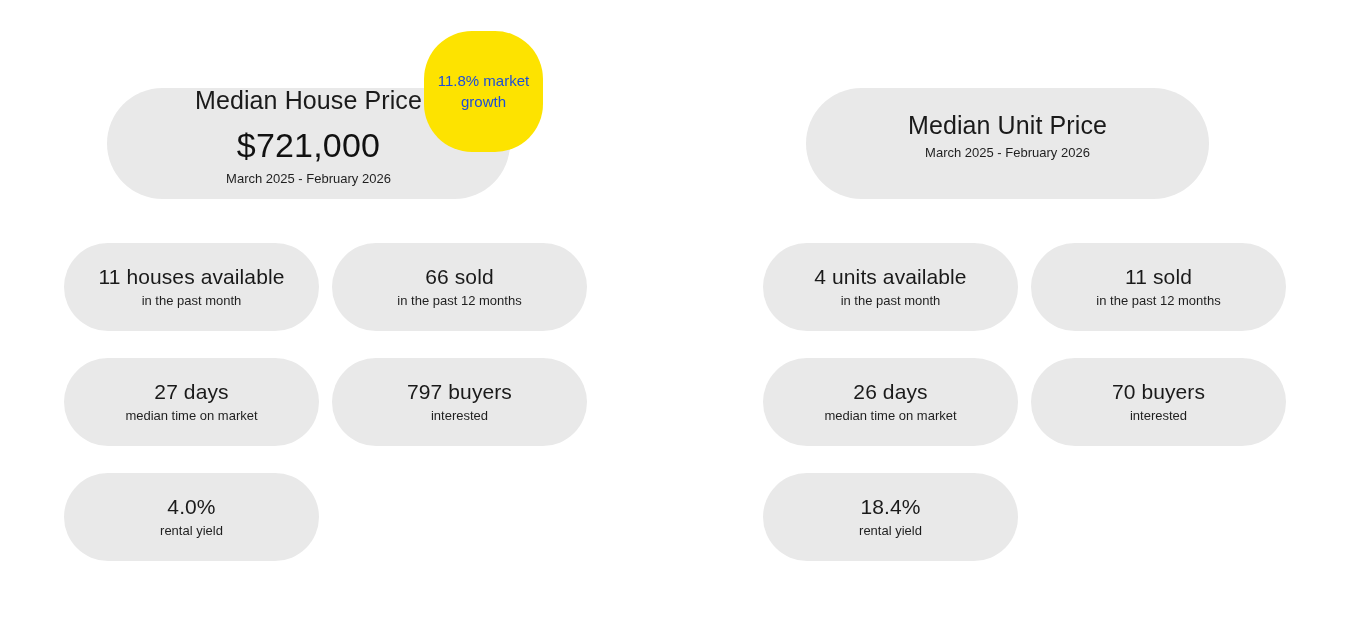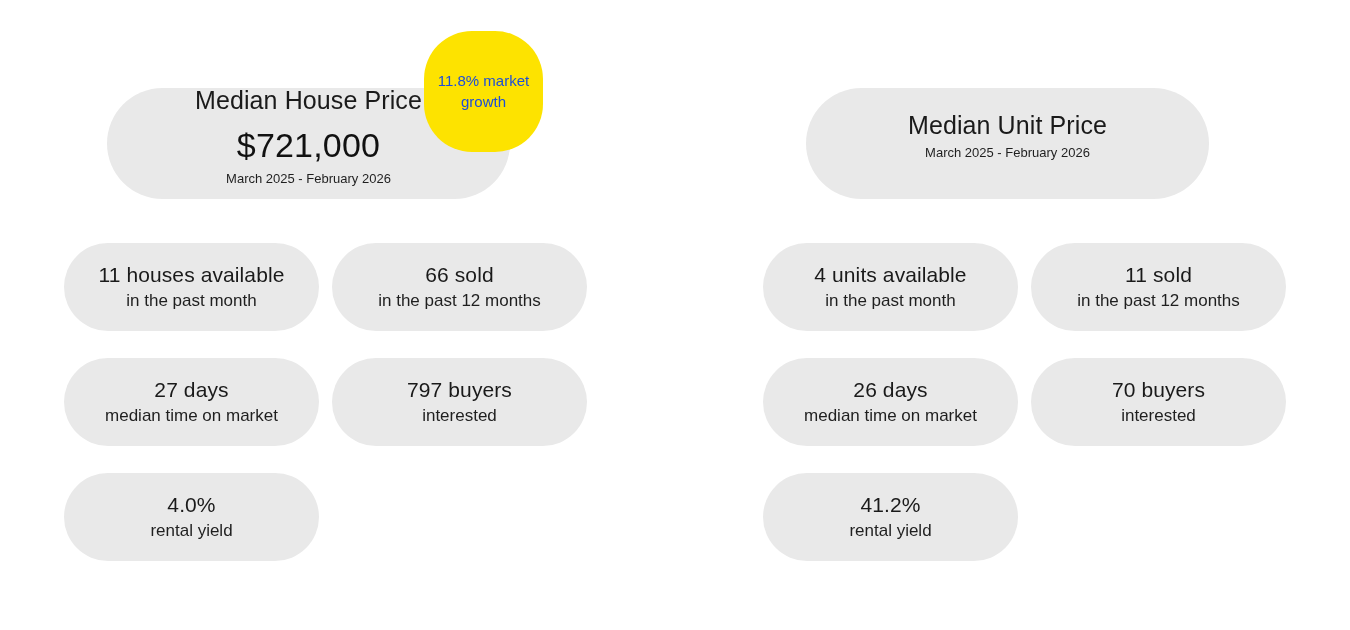--- a/index.html
+++ b/index.html
@@ -133,21 +133,21 @@
   }
   .stat-value {
     font-size: 21px;
     font-weight: 400;
     line-height: 1.15;
     letter-spacing: 0.1px;
     color: #1a1a1a;
     white-space: nowrap;
   }
   .stat-label {
-    font-size: 17px;
+    font-size: 13px;
     font-weight: 400;
     line-height: 1.2;
     color: #1f1f1f;
     margin-top: 4px;
     white-space: nowrap;
     text-align: center;
   }
 </style>
 </head>
 <body>
@@ -228,20 +228,20 @@
           <div class="stat-label">median time on market</div>
         </div>
         <div class="stat-pill">
           <div class="stat-value">70 buyers</div>
           <div class="stat-label">interested</div>
         </div>
       </div>
 
       <div class="stat-row">
         <div class="stat-pill">
-          <div class="stat-value">41.2%</div>
+          <div class="stat-value">18.4%</div>
           <div class="stat-label">rental yield</div>
         </div>
       </div>
     </div>
   </div>
 
 </div>
 
 </body></html>

